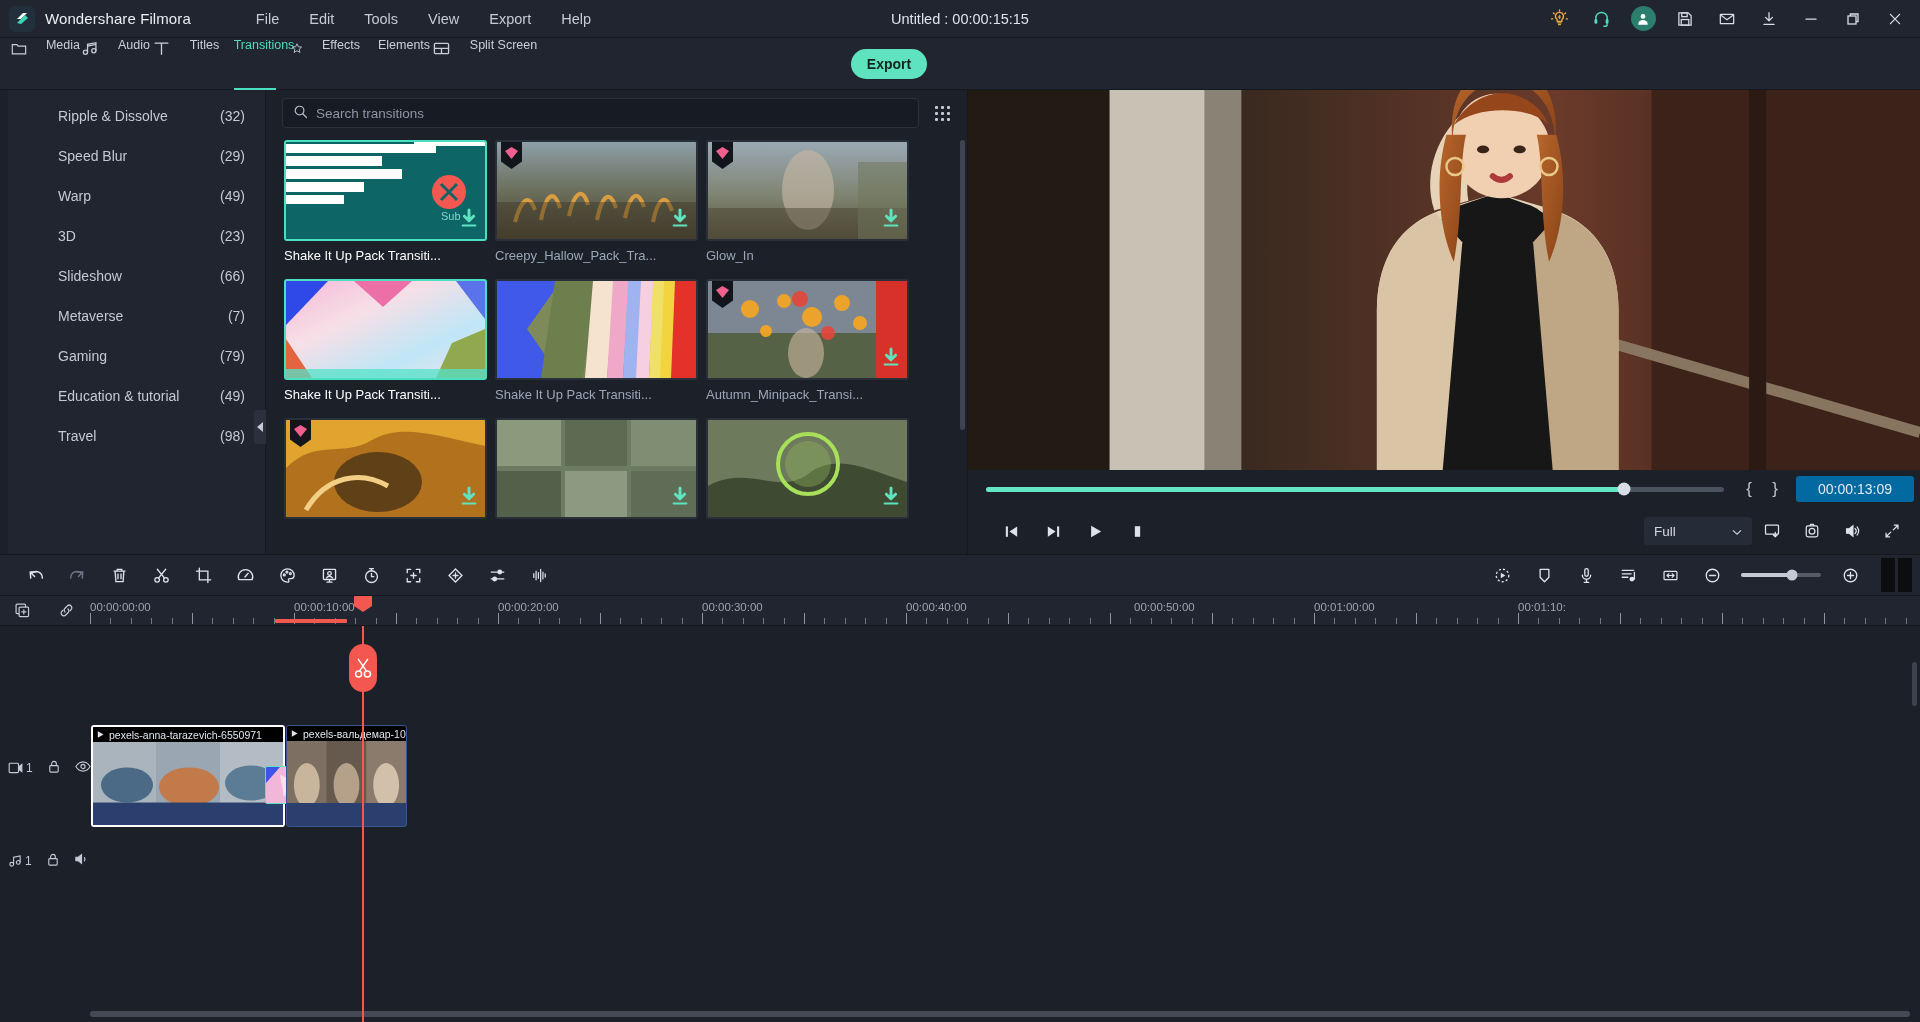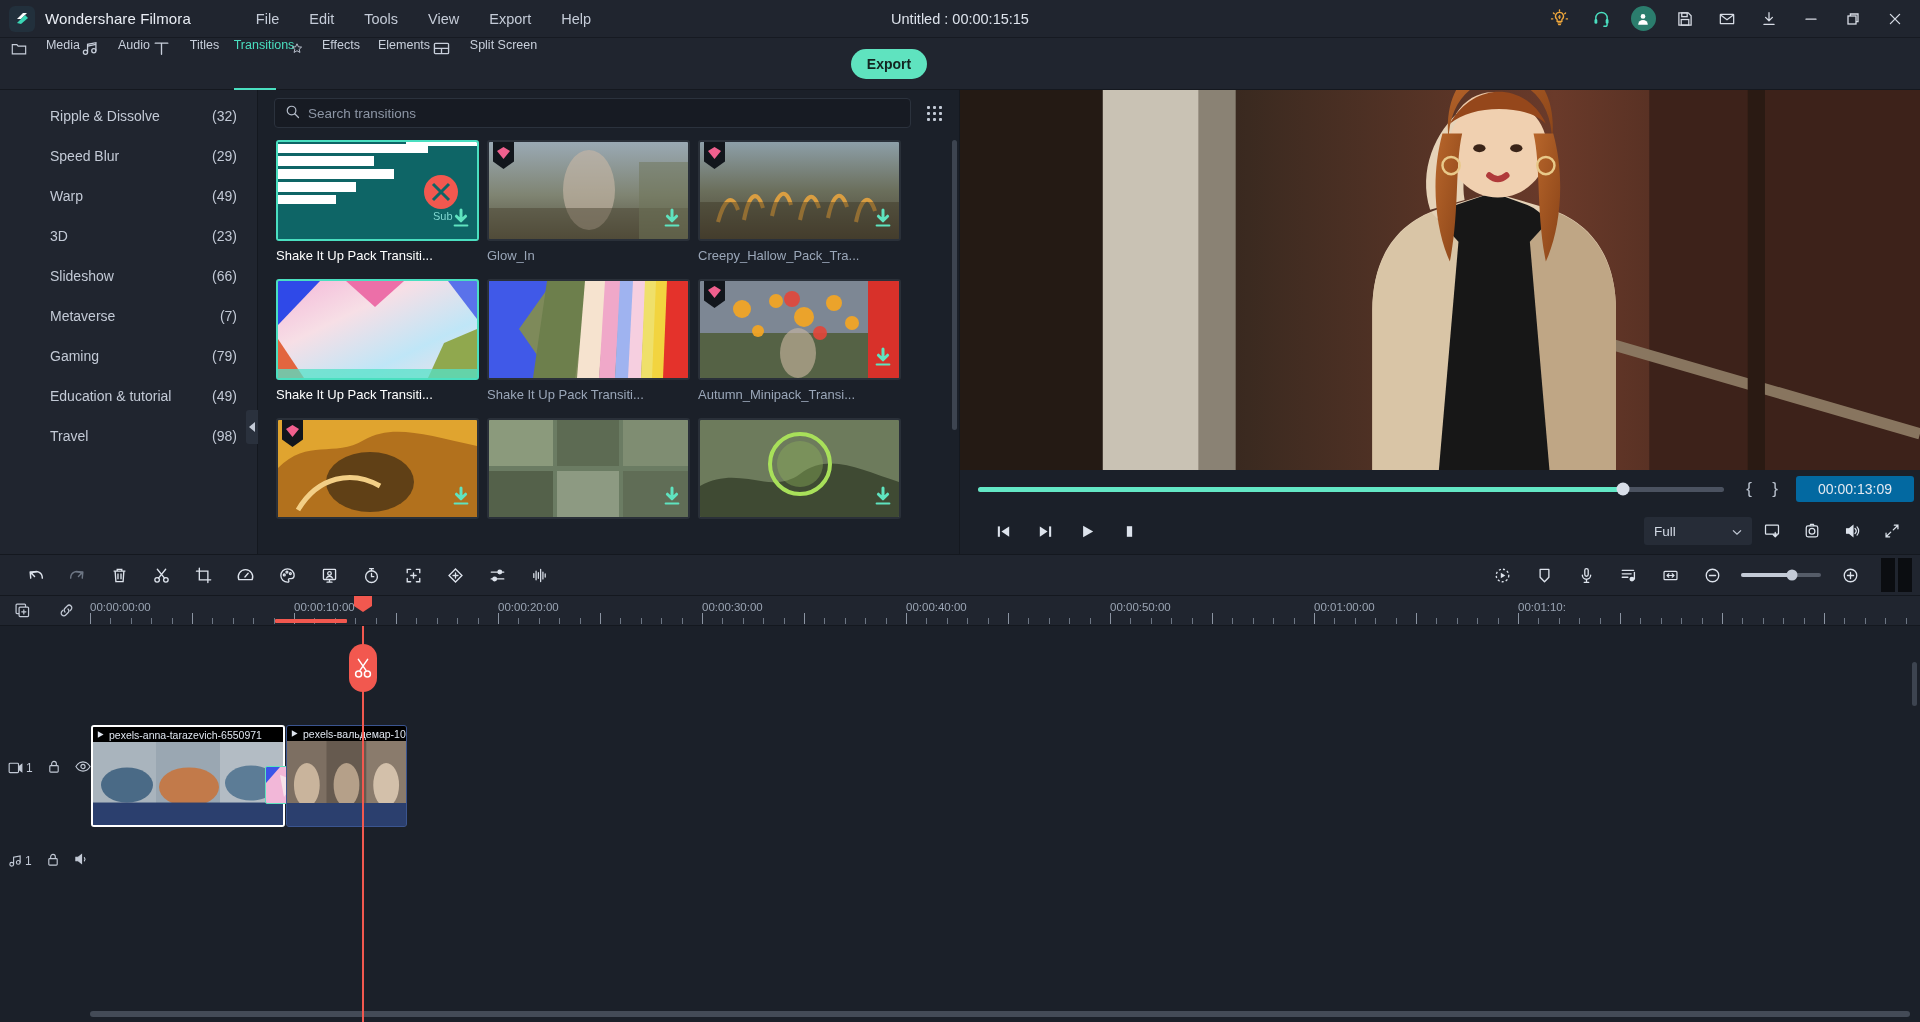--- a/index.html
+++ b/index.html
@@ -63,21 +63,21 @@
   }
   .nav-tab.wide { width: 108px; }
   .export-btn {
     position: absolute; left: 851px; top: 11px;
     width: 76px; height: 30px; border-radius: 16px;
     background: #5fe3bf; color: #132420; font-size: 14px; font-weight: bold;
     display: flex; align-items: center; justify-content: center; cursor: default;
   }
 
   
-  .middle { display: flex; height: 464px; min-height: 464px; }
+  .middle { display: flex; height: 464px; min-height: 464px; margin-left: 8px; }
 
   
   .catpanel {
     width: 258px; min-width: 258px; background: #20252f; position: relative;
     border-right: 1px solid #14181f; padding-top: 6px;
   }
   .cat-item {
     height: 40px; display: flex; align-items: center; padding: 0 20px 0 50px;
     font-size: 14px; color: #c3cad6; cursor: default; justify-content: space-between;
   }
@@ -464,48 +464,20 @@
               <text x="155" y="78" font-size="11" fill="#7fd6cf" font-family="sans-serif">Sub</text>
             </svg>
             <span class="dl-arrow">
               <svg width="18" height="22" viewBox="0 0 18 22">
                 <path d="M9 2v10M4.4 8.2L9 12.8l4.6-4.6" stroke="#5fe3bf" stroke-width="3" fill="none" stroke-linecap="round" stroke-linejoin="round"></path>
                 <path d="M2.6 17.6h12.8" stroke="#5fe3bf" stroke-width="2" stroke-linecap="round"></path>
               </svg>
             </span>
           </div>
           <div class="tname">Shake It Up Pack Transiti...</div>
-        </div>
-
-        <div class="tcard">
-          <div class="tthumb">
-            <svg width="199" height="97" viewBox="0 0 199 97" preserveAspectRatio="none">
-              <defs>
-                  <linearGradient id="g3" x1="0" y1="0" x2="0" y2="1">
-                <stop offset="0" stop-color="#9aa9b4"></stop>
-                    <stop offset="0.55" stop-color="#7f8472"></stop>
-                    <stop offset="1" stop-color="#55513e"></stop>
-              </linearGradient>
-                </defs>
-              <rect width="199" height="97" fill="url(#g3)"></rect>
-              <ellipse cx="100" cy="48" rx="26" ry="40" fill="#c5b6a4" opacity="0.65"></ellipse>
-              <rect y="66" width="199" height="31" fill="#4b4633" opacity="0.5"></rect>
-              <rect x="150" y="20" width="49" height="77" fill="#6d7357" opacity="0.5"></rect>
-            </svg>
-            <div class="gem">
-                <div class="stone"></div>
-              </div>
-            <span class="dl-arrow">
-              <svg width="18" height="22" viewBox="0 0 18 22">
-                <path d="M9 2v10M4.4 8.2L9 12.8l4.6-4.6" stroke="#5fe3bf" stroke-width="3" fill="none" stroke-linecap="round" stroke-linejoin="round"></path>
-                <path d="M2.6 17.6h12.8" stroke="#5fe3bf" stroke-width="2" stroke-linecap="round"></path>
-              </svg>
-            </span>
-          </div>
-          <div class="tname">Glow_In</div>
         </div>
 
         <div class="tcard">
           <div class="tthumb">
             <svg width="199" height="97" viewBox="0 0 199 97" preserveAspectRatio="none">
               <defs>
                   <linearGradient id="g2" x1="0" y1="0" x2="0" y2="1">
                 <stop offset="0" stop-color="#8d9fa8"></stop>
                     <stop offset="0.5" stop-color="#6b6f5c"></stop>
                     <stop offset="1" stop-color="#4b4334"></stop>
@@ -526,20 +498,48 @@
                 <div class="stone"></div>
               </div>
             <span class="dl-arrow">
               <svg width="18" height="22" viewBox="0 0 18 22">
                 <path d="M9 2v10M4.4 8.2L9 12.8l4.6-4.6" stroke="#5fe3bf" stroke-width="3" fill="none" stroke-linecap="round" stroke-linejoin="round"></path>
                 <path d="M2.6 17.6h12.8" stroke="#5fe3bf" stroke-width="2" stroke-linecap="round"></path>
               </svg>
             </span>
           </div>
           <div class="tname">Creepy_Hallow_Pack_Tra...</div>
+        </div>
+
+        <div class="tcard">
+          <div class="tthumb">
+            <svg width="199" height="97" viewBox="0 0 199 97" preserveAspectRatio="none">
+              <defs>
+                  <linearGradient id="g3" x1="0" y1="0" x2="0" y2="1">
+                <stop offset="0" stop-color="#9aa9b4"></stop>
+                    <stop offset="0.55" stop-color="#7f8472"></stop>
+                    <stop offset="1" stop-color="#55513e"></stop>
+              </linearGradient>
+                </defs>
+              <rect width="199" height="97" fill="url(#g3)"></rect>
+              <ellipse cx="100" cy="48" rx="26" ry="40" fill="#c5b6a4" opacity="0.65"></ellipse>
+              <rect y="66" width="199" height="31" fill="#4b4633" opacity="0.5"></rect>
+              <rect x="150" y="20" width="49" height="77" fill="#6d7357" opacity="0.5"></rect>
+            </svg>
+            <div class="gem">
+                <div class="stone"></div>
+              </div>
+            <span class="dl-arrow">
+              <svg width="18" height="22" viewBox="0 0 18 22">
+                <path d="M9 2v10M4.4 8.2L9 12.8l4.6-4.6" stroke="#5fe3bf" stroke-width="3" fill="none" stroke-linecap="round" stroke-linejoin="round"></path>
+                <path d="M2.6 17.6h12.8" stroke="#5fe3bf" stroke-width="2" stroke-linecap="round"></path>
+              </svg>
+            </span>
+          </div>
+          <div class="tname">Glow_In</div>
         </div>
 
         <div class="tcard selected">
           <div class="tthumb">
             <svg width="199" height="97" viewBox="0 0 199 97" preserveAspectRatio="none">
               <defs>
                   <linearGradient id="g4" x1="0" y1="0" x2="1" y2="1">
                 <stop offset="0" stop-color="#f4b7d8"></stop>
                     <stop offset="0.35" stop-color="#f7dfe6"></stop>
                 <stop offset="0.7" stop-color="#bfe6f7"></stop>
@@ -949,21 +949,21 @@
           <path d="M7.4 10.6a2.8 2.8 0 010-4l2.4-2.4a2.8 2.8 0 114 4l-1.2 1.2"></path>
           <path d="M10.6 7.4a2.8 2.8 0 010 4l-2.4 2.4a2.8 2.8 0 11-4-4l1.2-1.2"></path>
         </svg>
       </div>
       <div class="ruler">
         <div class="rlabel" style="left:0px">00:00:00:00</div>
         <div class="rlabel" style="left:204px">00:00:10:00</div>
         <div class="rlabel" style="left:408px">00:00:20:00</div>
         <div class="rlabel" style="left:612px">00:00:30:00</div>
         <div class="rlabel" style="left:816px">00:00:40:00</div>
-        <div class="rlabel" style="left:1020px">00:00:50:00</div>
+        <div class="rlabel" style="left:1044px">00:00:50:00</div>
         <div class="rlabel" style="left:1224px">00:01:00:00</div>
         <div class="rlabel" style="left:1428px">00:01:10:</div>
         <div id="ticks">
             <div class="rtick major" style="left: 0px;"></div>
             <div class="rtick minor" style="left: 20.4px;"></div>
             <div class="rtick minor" style="left: 40.8px;"></div>
             <div class="rtick minor" style="left: 61.2px;"></div>
             <div class="rtick minor" style="left: 81.6px;"></div>
             <div class="rtick major" style="left: 102px;"></div>
             <div class="rtick minor" style="left: 122.4px;"></div>

